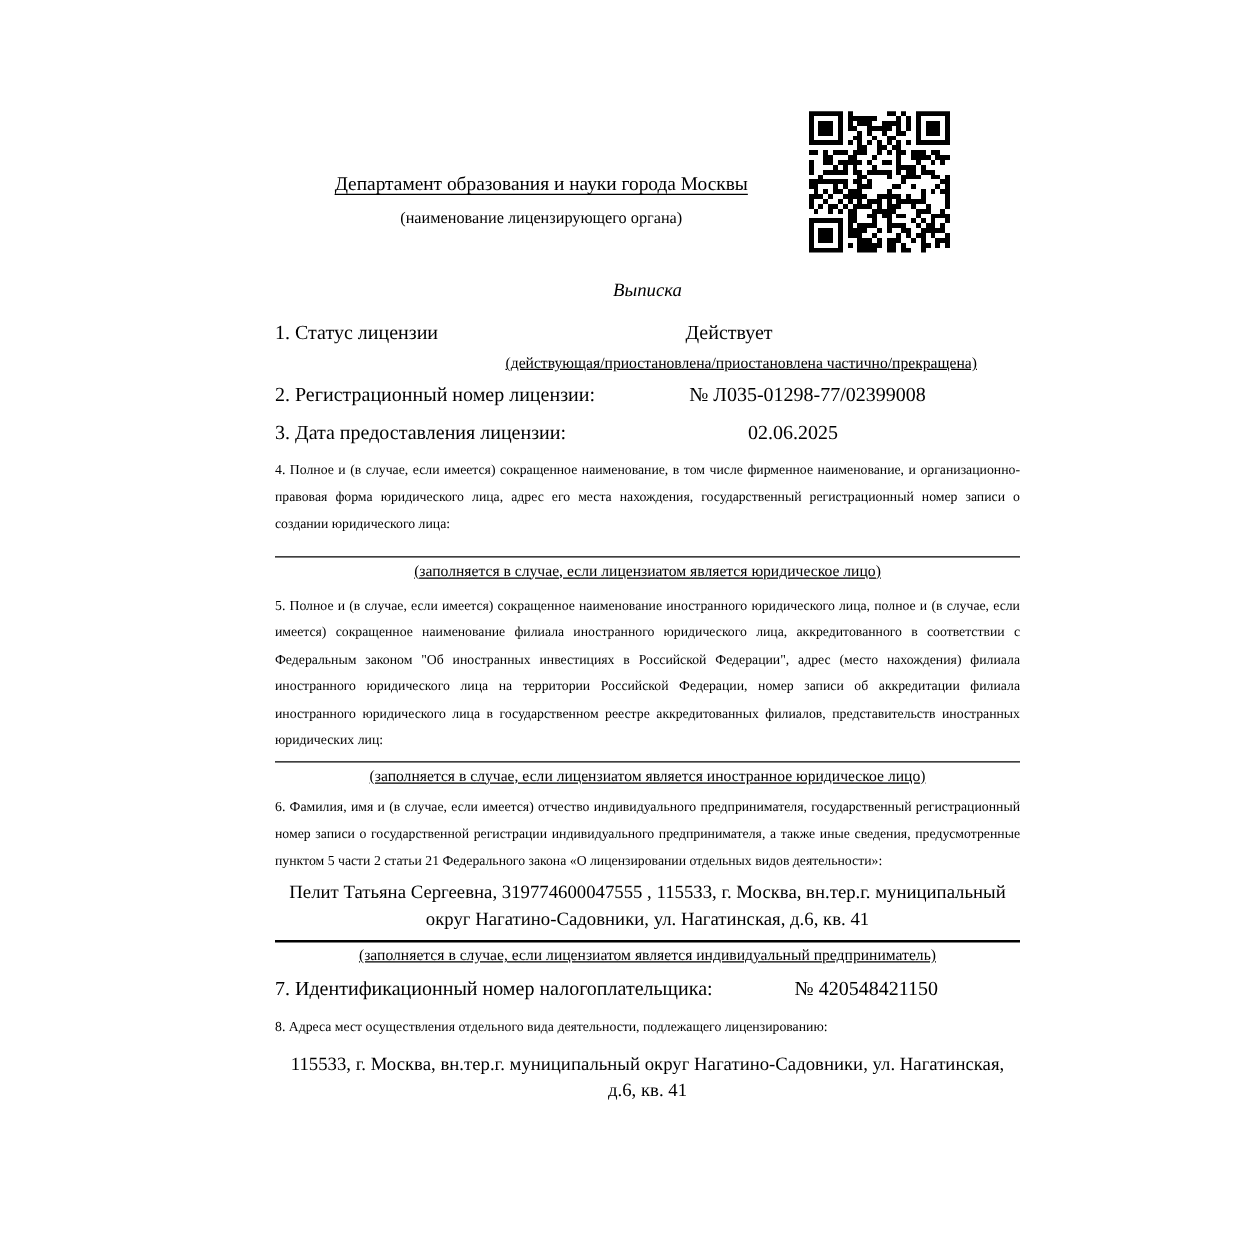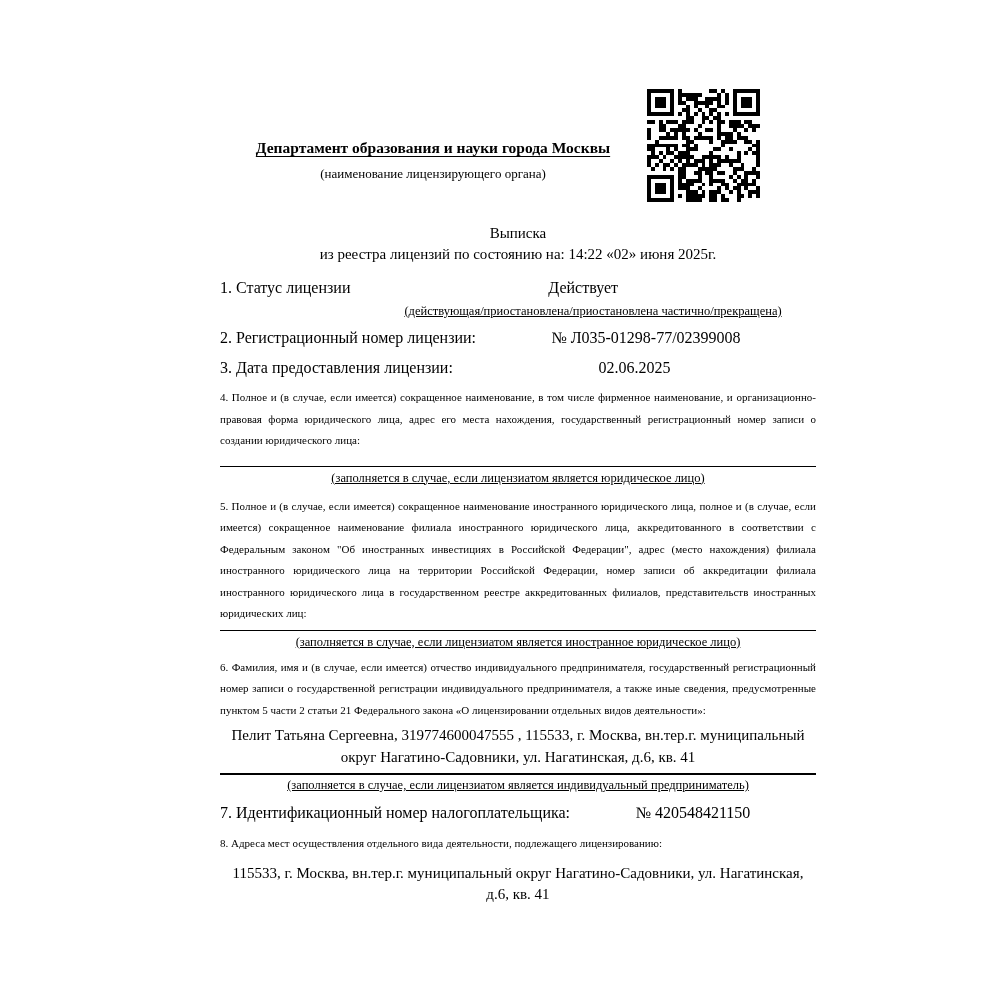--- a/index.html
+++ b/index.html
@@ -3,24 +3,24 @@
 <meta charset="utf-8">
 <style>
   html,body{margin:0;padding:0;background:#fff;}
   body{font-family:"Liberation Serif","DejaVu Serif",serif;color:#000;}
   .page{position:relative;width:1000px;height:987px;background:#fff;overflow:hidden;}
   .content{position:absolute;left:220px;top:0;width:596px;}
   .qr-box{position:absolute;left:647px;top:89px;width:113px;height:113px;}
   .qr-box svg{width:100%;height:100%;display:block;}
 
   .header-block{margin-top:139px;width:426px;text-align:center;}
-  .authority{font-size:15.5px;font-weight:bold;text-decoration:underline;text-underline-offset:3px;}
+  .authority{font-size:15.5px;font-weight:normal;text-decoration:underline;text-underline-offset:3px;}
   .authority-caption{font-size:13px;margin-top:9px;}
 
-  .doc-title{margin-top:41px;text-align:center;font-size:15px;line-height:21px;}
+  .doc-title{margin-top:41px;text-align:center;font-size:15px;line-height:21px;font-style:italic;}
 
   .row{display:flex;font-size:16px;line-height:20px;}
   .row .lbl{white-space:nowrap;}
   .row .val{flex:1;text-align:center;}
 
   .note{font-size:12.5px;text-align:center;line-height:15px;text-decoration:underline;}
   .note.shift{padding-left:150px;}
 
   .para{font-size:11px;line-height:21.5px;text-align:justify;}
   .para.left{text-align:left;}
@@ -478,21 +478,20 @@
 
   <div class="content">
 
     <div class="header-block">
       <div class="authority">Департамент образования и науки города Москвы</div>
       <div class="authority-caption">(наименование лицензирующего органа)</div>
     </div>
 
     <div class="doc-title">
       <div>Выписка</div>
-      <div>из реестра лицензий по состоянию на: 14:22 «02» июня 2025г.</div>
     </div>
 
     <div class="row mt13">
       <span class="lbl">1. Статус лицензии</span>
       <span class="val">Действует</span>
     </div>
     <div class="note shift mt6">(действующая/приостановлена/приостановлена частично/прекращена)</div>
 
     <div class="row mt9">
       <span class="lbl">2. Регистрационный номер лицензии:</span>

